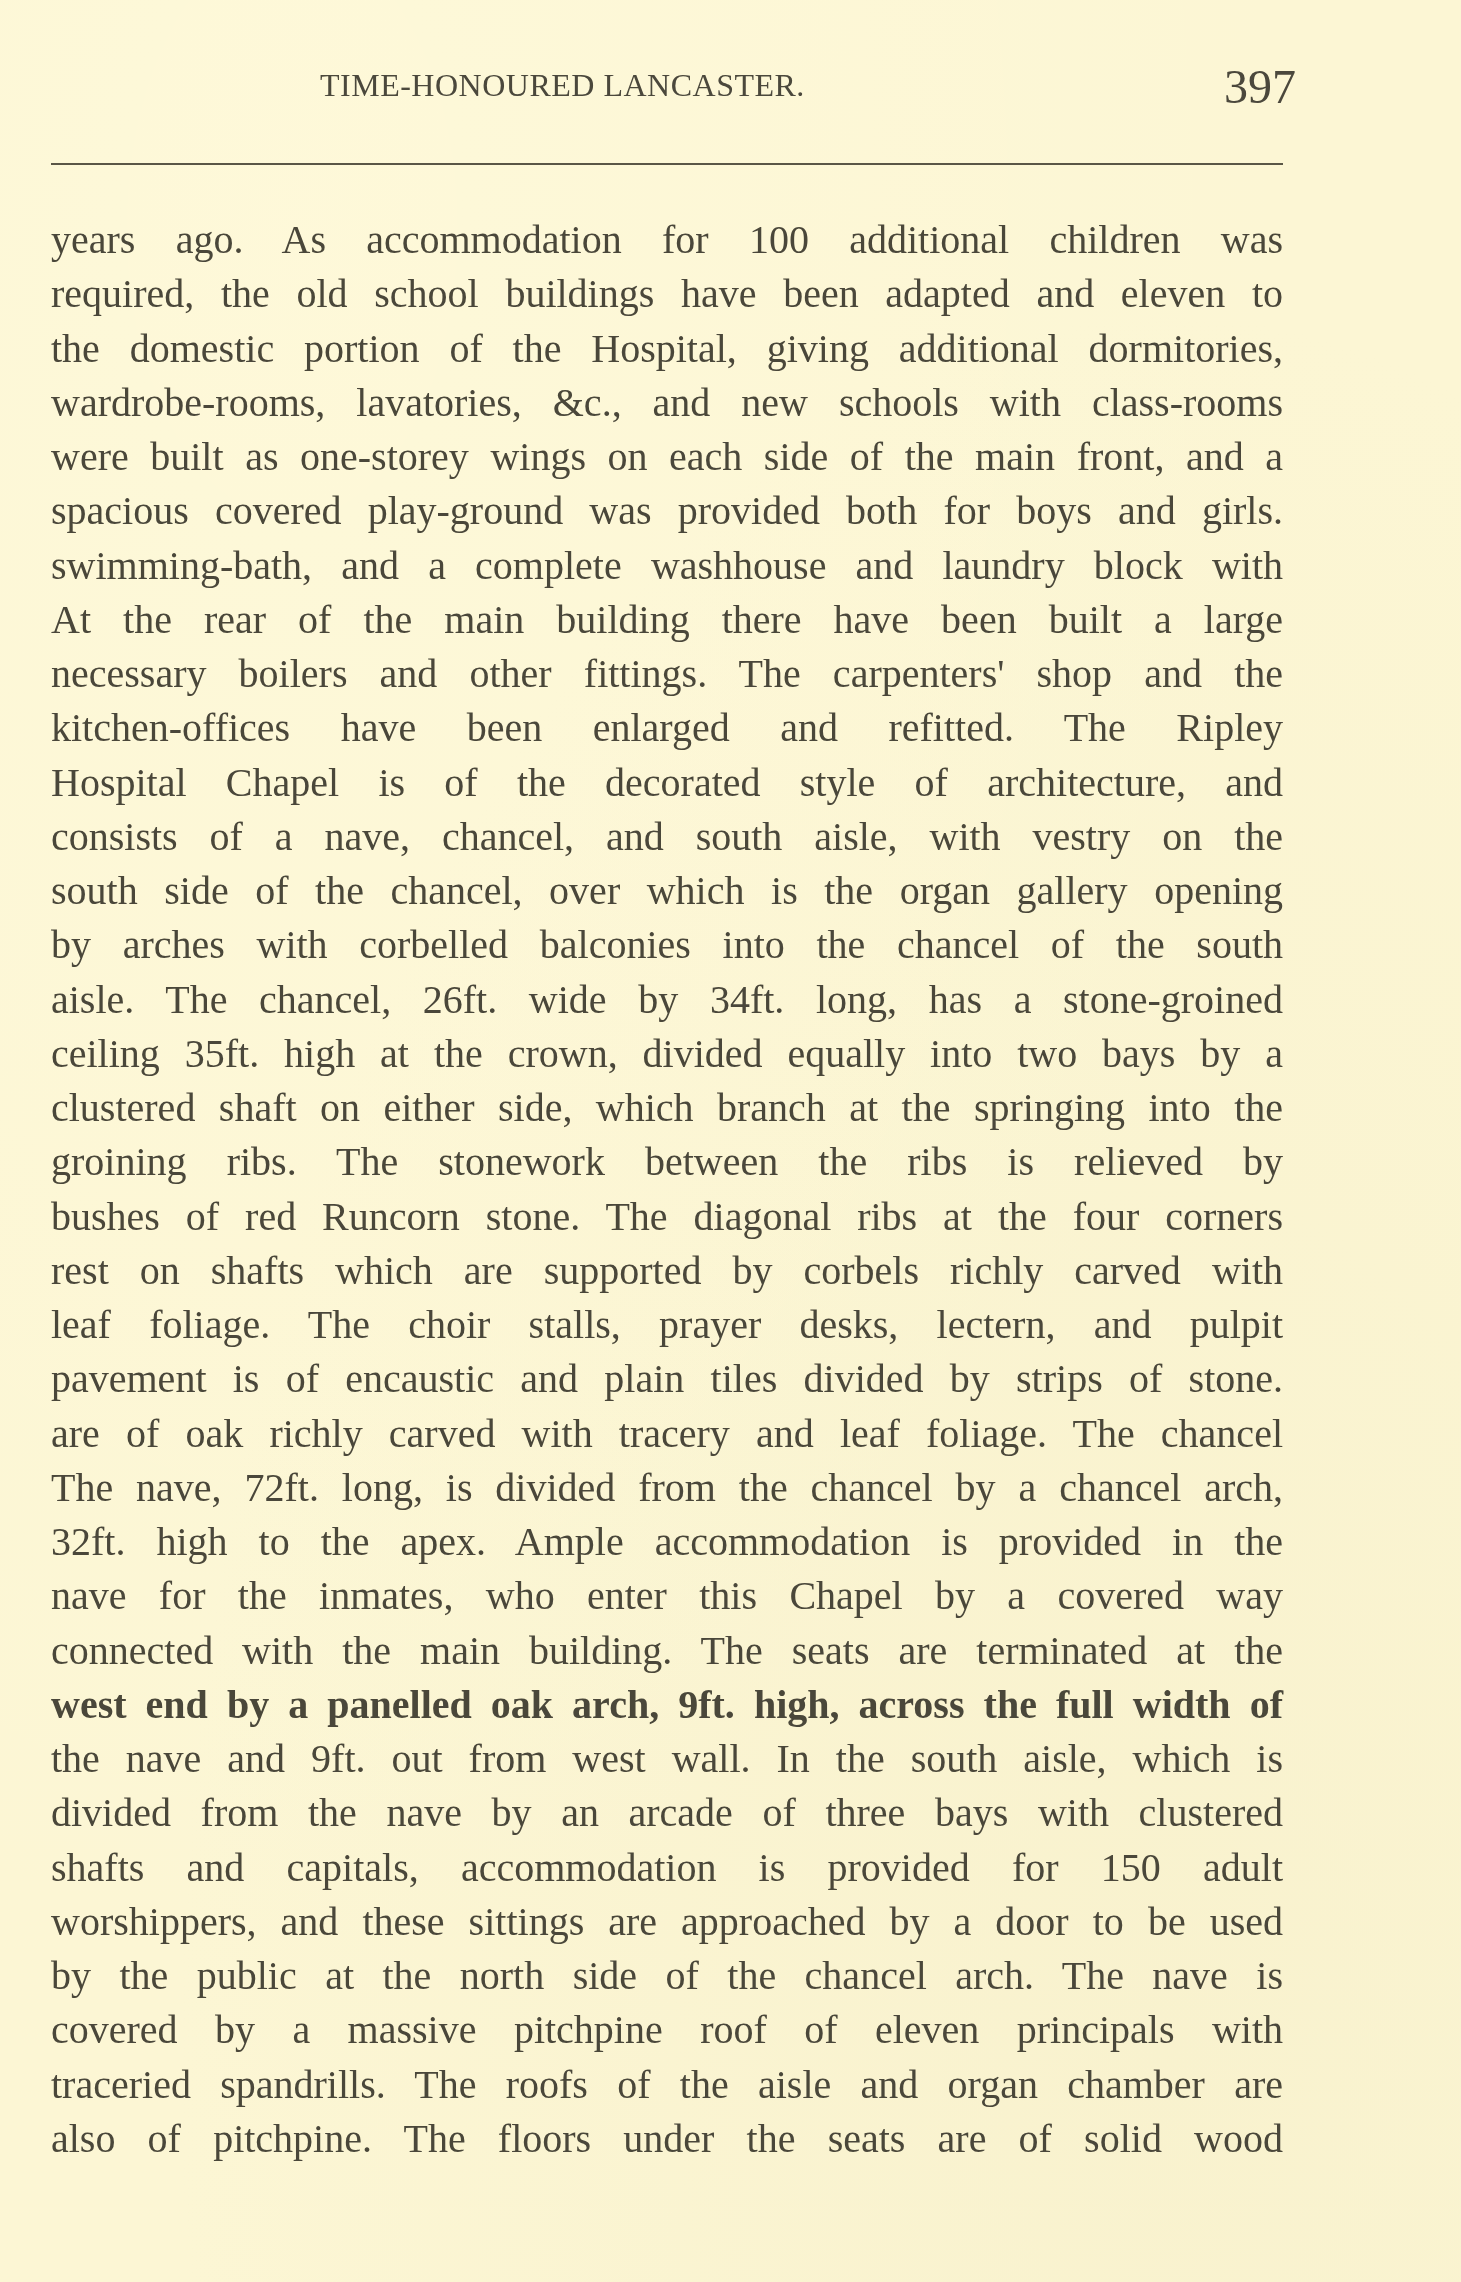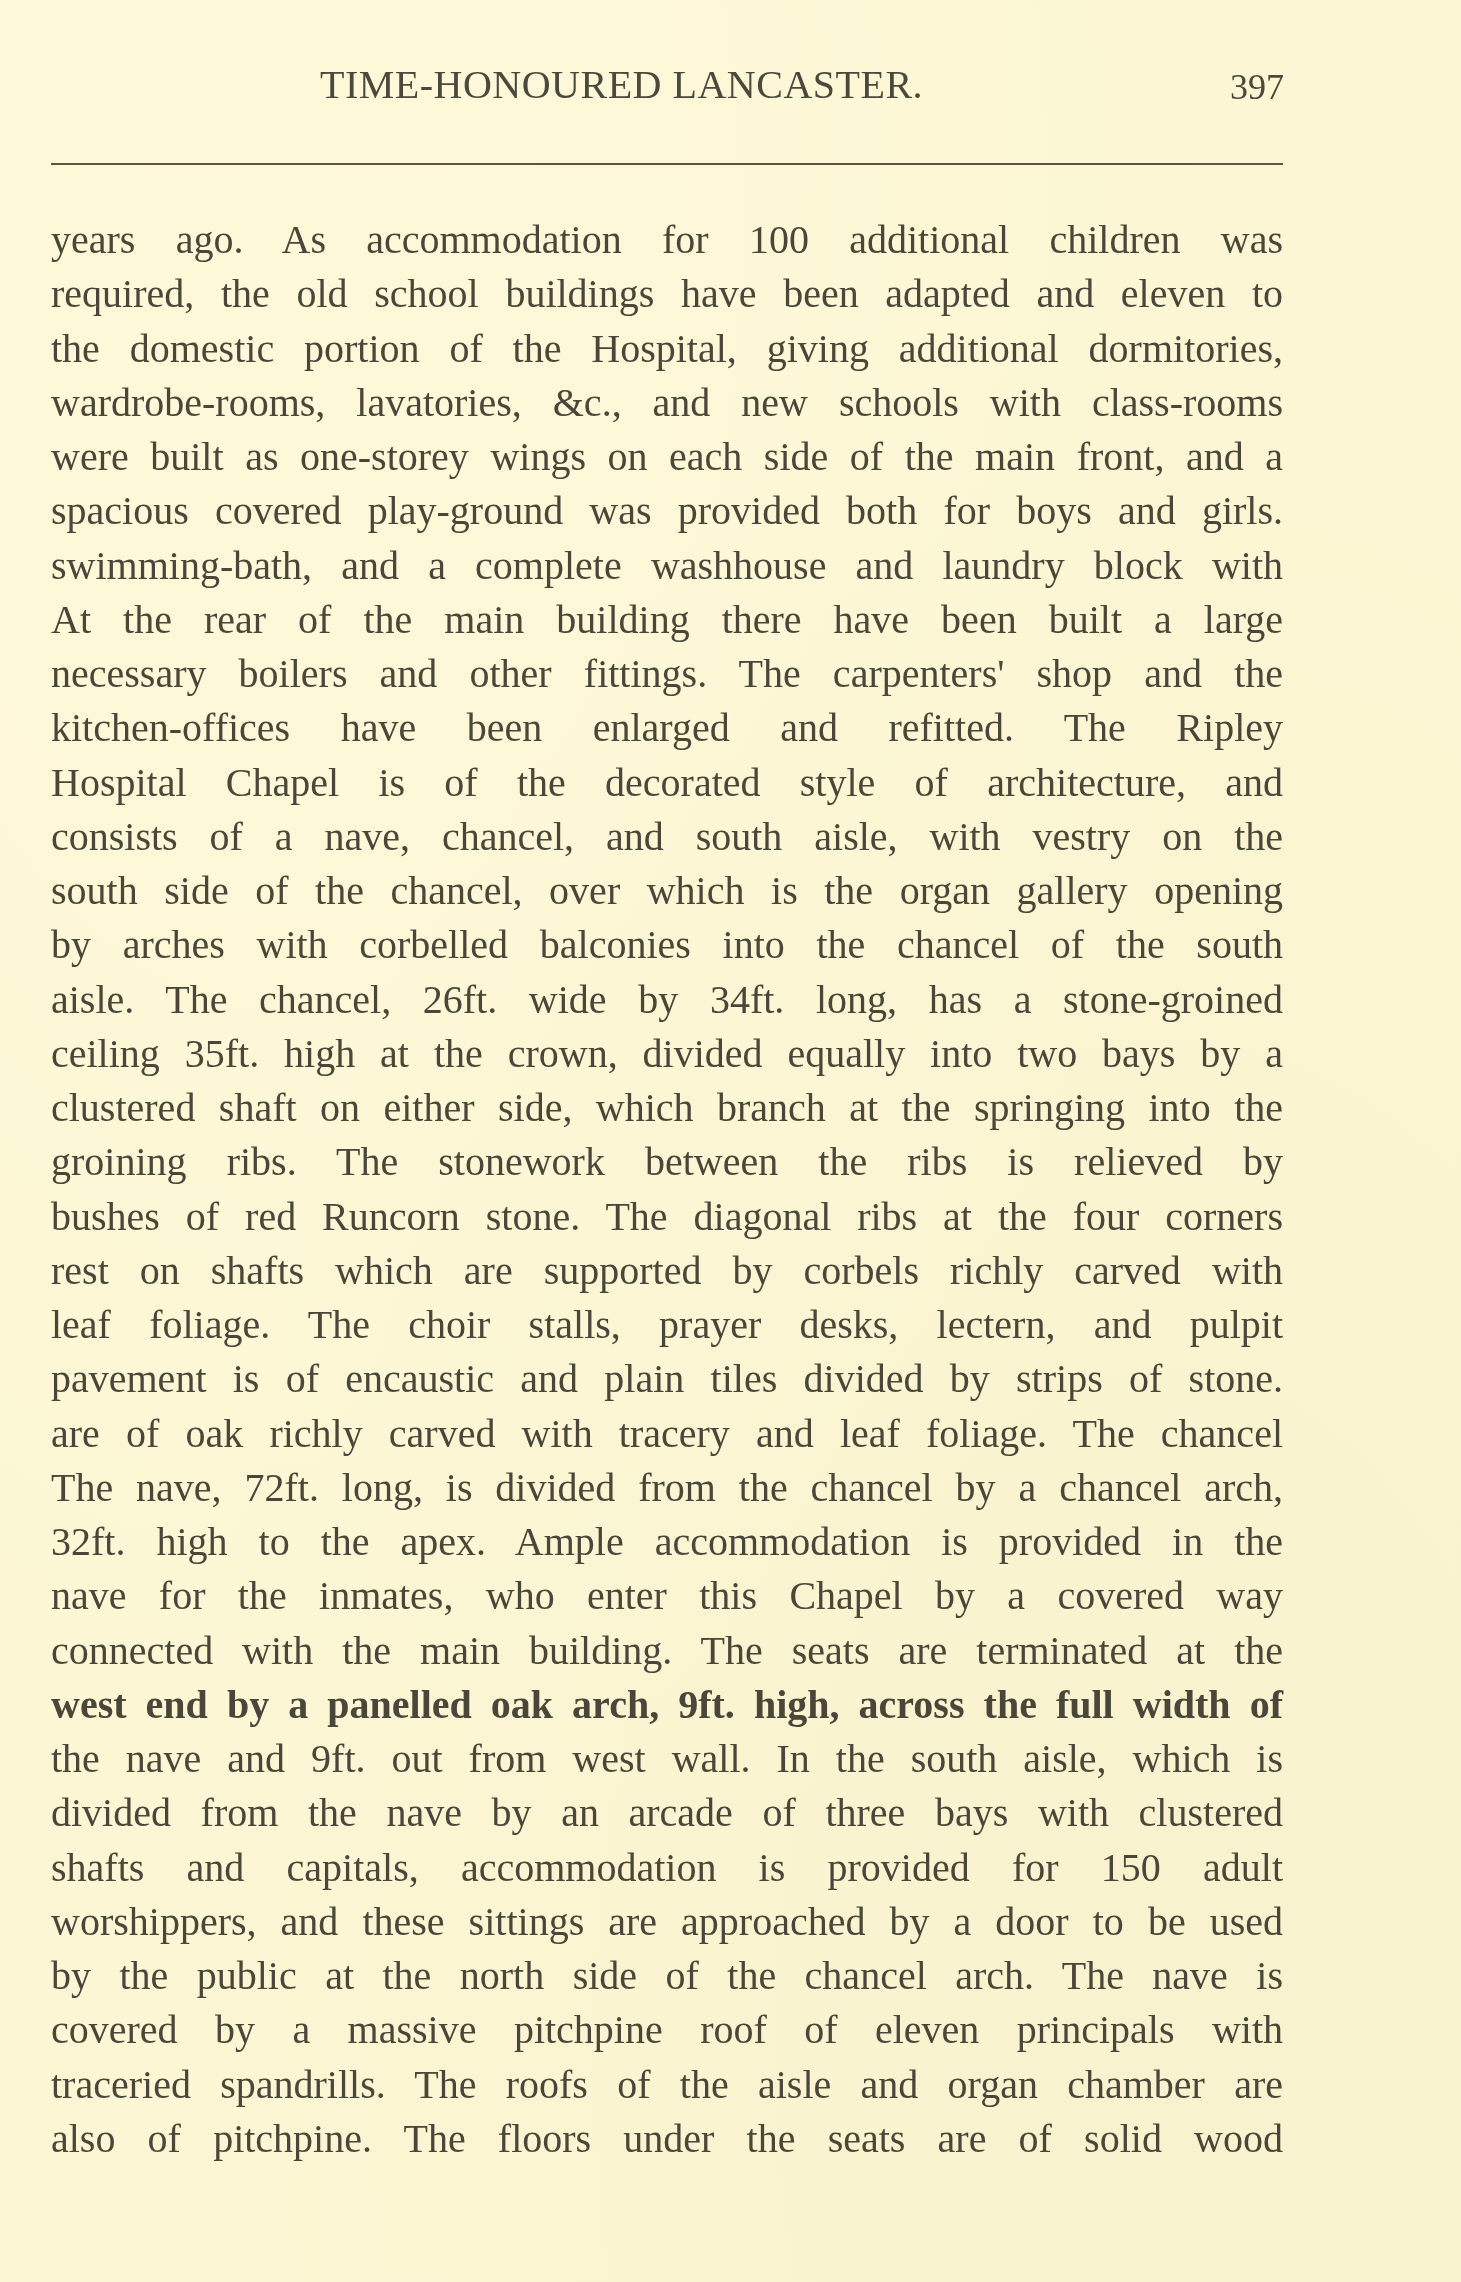--- a/index.html
+++ b/index.html
@@ -24,33 +24,33 @@
         radial-gradient(ellipse at 20% 10%, rgba(255,250,220,0.6), rgba(0,0,0,0) 60%),
         radial-gradient(ellipse at 80% 90%, rgba(245,238,200,0.5), rgba(0,0,0,0) 60%),
         #fcf6d4;
     }
     .running-head {
       position: absolute;
       left: 320px;
       top: 60px;
       height: 50px;
       line-height: 50px;
-      font-size: 40px;
+      font-size: 32px;
       letter-spacing: 0.5px;
       color: #4b483c;
       white-space: nowrap;
     }
     .page-number {
       position: absolute;
       left: 1224px;
       width: 60px;
       top: 62px;
       height: 50px;
       line-height: 50px;
-      font-size: 36px;
+      font-size: 48px;
       text-align: right;
       color: #4b483c;
       white-space: nowrap;
     }
     .head-rule {
       position: absolute;
       left: 51px;
       top: 163px;
       width: 1232px;
       height: 2px;

